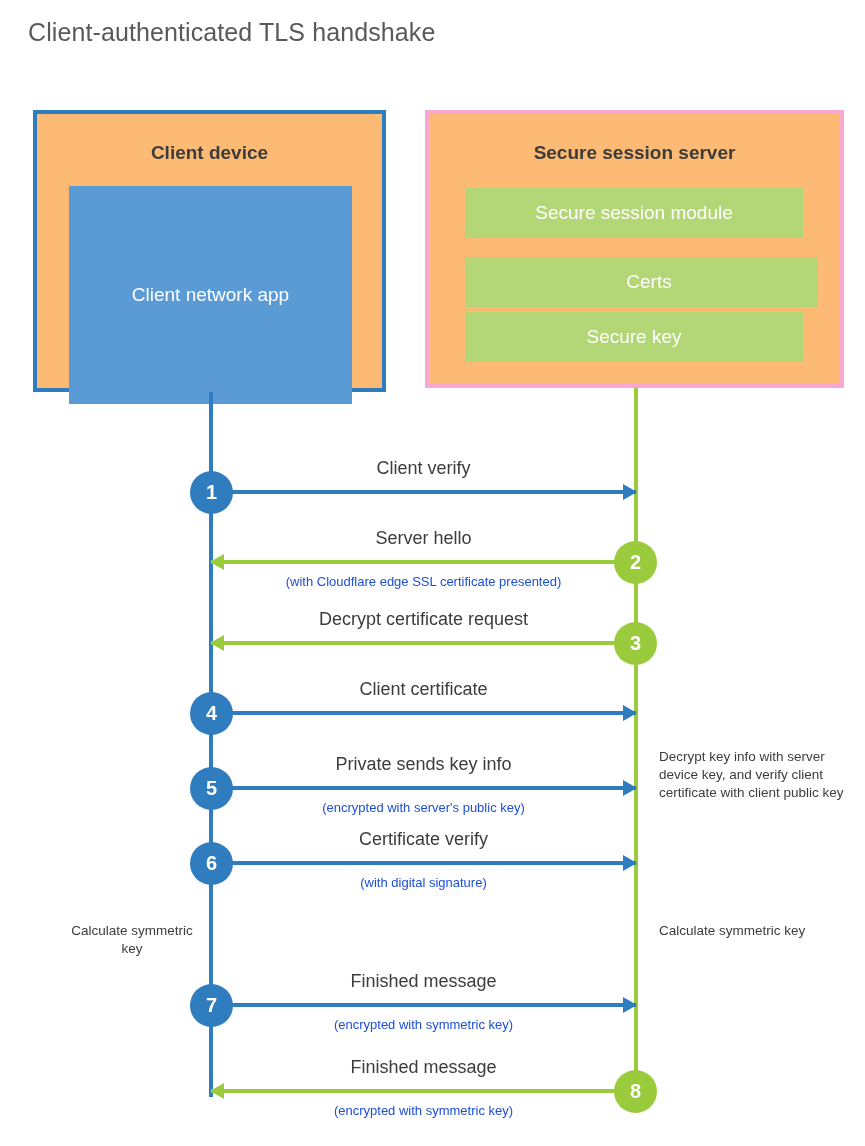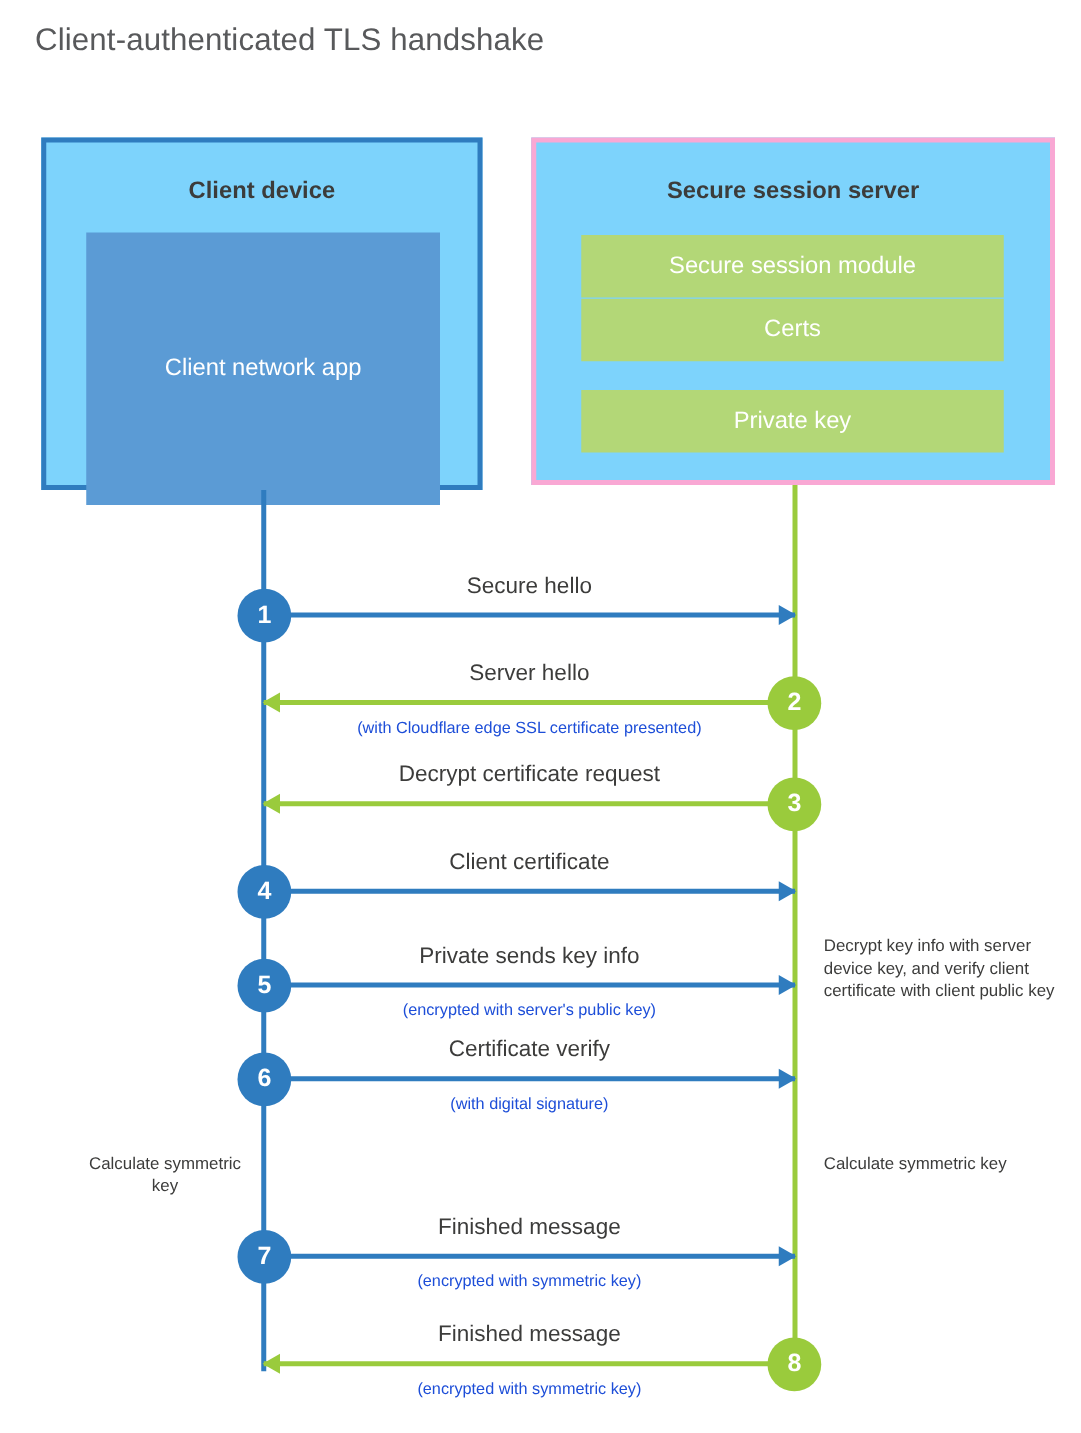--- a/index.html
+++ b/index.html
@@ -30,21 +30,21 @@
     font-size: 25px;
     font-weight: 400;
     color: #58595b;
     letter-spacing: 0.1px;
     white-space: nowrap;
   }
 
   
   .party-box {
     position: absolute;
-    background: #7dd3fc;
+    background: #fdba74;
     box-sizing: border-box;
   }
   #client-box {
     left: 33px;
     top: 110px;
     width: 353px;
     height: 282px;
     border: 4px solid #2F7CBF;
   }
   #server-box {
@@ -83,21 +83,21 @@
     height: 218px;
     background: #5B9BD5;
   }
   .server-bar {
     left: 36px;
     width: 338px;
     height: 50px;
     background: #B3D777;
   }
   #server-bar-0 { top: 74px; }
-  #server-bar-1 { top: 125px; }
+  #server-bar-1 { top: 143px; padding-left: 15px; }
   #server-bar-2 { top: 198px; }
 
   
   .lifeline {
     position: absolute;
     width: 4px;
   }
   #client-lifeline {
     left: 209px;
     top: 392px;
@@ -217,30 +217,30 @@
 
   <div class="party-box" id="client-box">
     <div class="party-title">Client device</div>
     <div class="inner-block" id="client-app">Client network app</div>
   </div>
 
   <div class="party-box" id="server-box">
     <div class="party-title">Secure session server</div>
     <div class="inner-block server-bar" id="server-bar-0">Secure session module</div>
     <div class="inner-block server-bar" id="server-bar-1">Certs</div>
-    <div class="inner-block server-bar" id="server-bar-2">Private key</div>
+    <div class="inner-block server-bar" id="server-bar-2">Secure key</div>
   </div>
 
   <div class="lifeline" id="client-lifeline"></div>
   <div class="lifeline" id="server-lifeline"></div>
 
   <div class="msg to-server" style="top:492px;">
     <div class="msg-line"></div>
     <div class="arrow-head"></div>
-    <div class="msg-label">Secure hello</div>
+    <div class="msg-label">Client verify</div>
     <div class="msg-sub"></div>
   </div>
 
   <div class="msg to-client" style="top:562px;">
     <div class="msg-line"></div>
     <div class="arrow-head"></div>
     <div class="msg-label">Server hello</div>
     <div class="msg-sub">(with Cloudflare edge SSL certificate presented)</div>
   </div>
 

